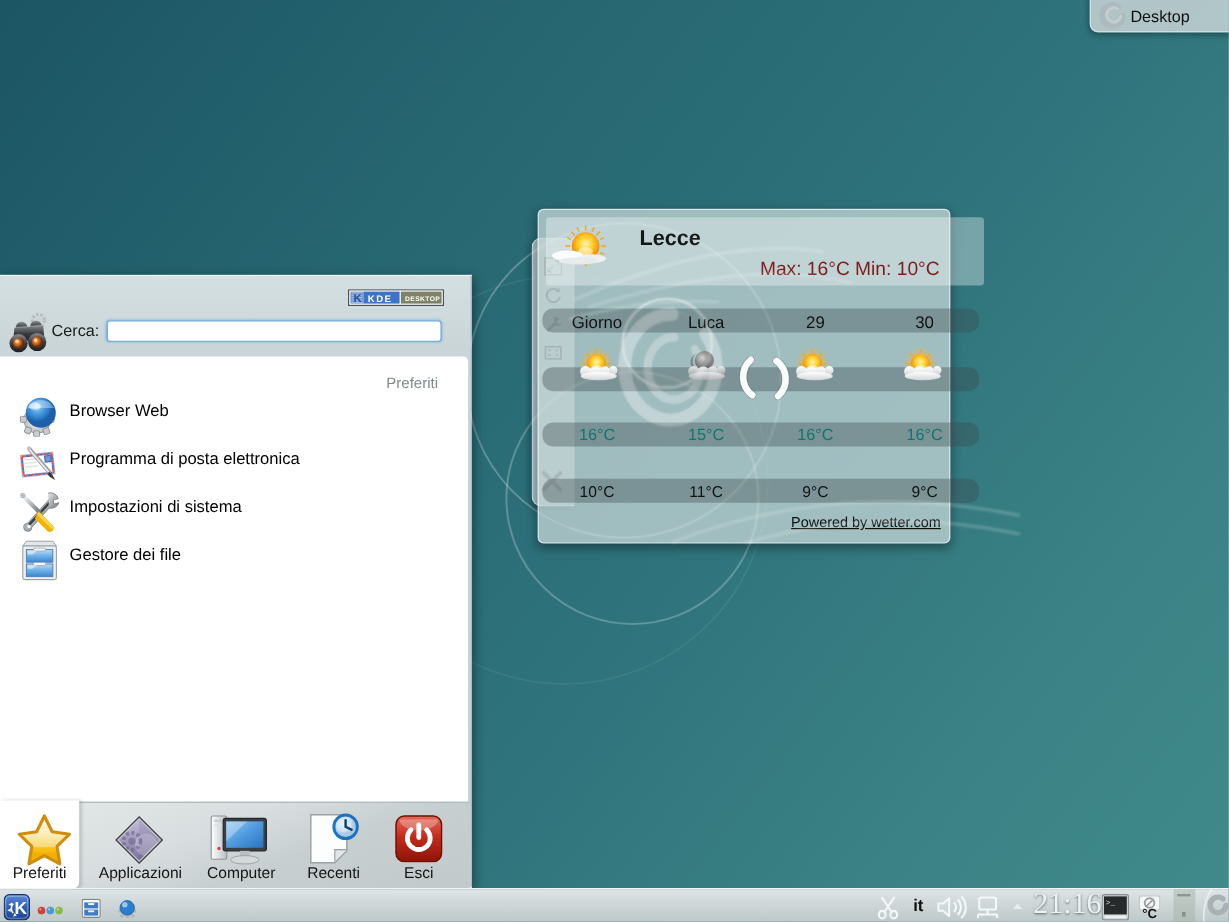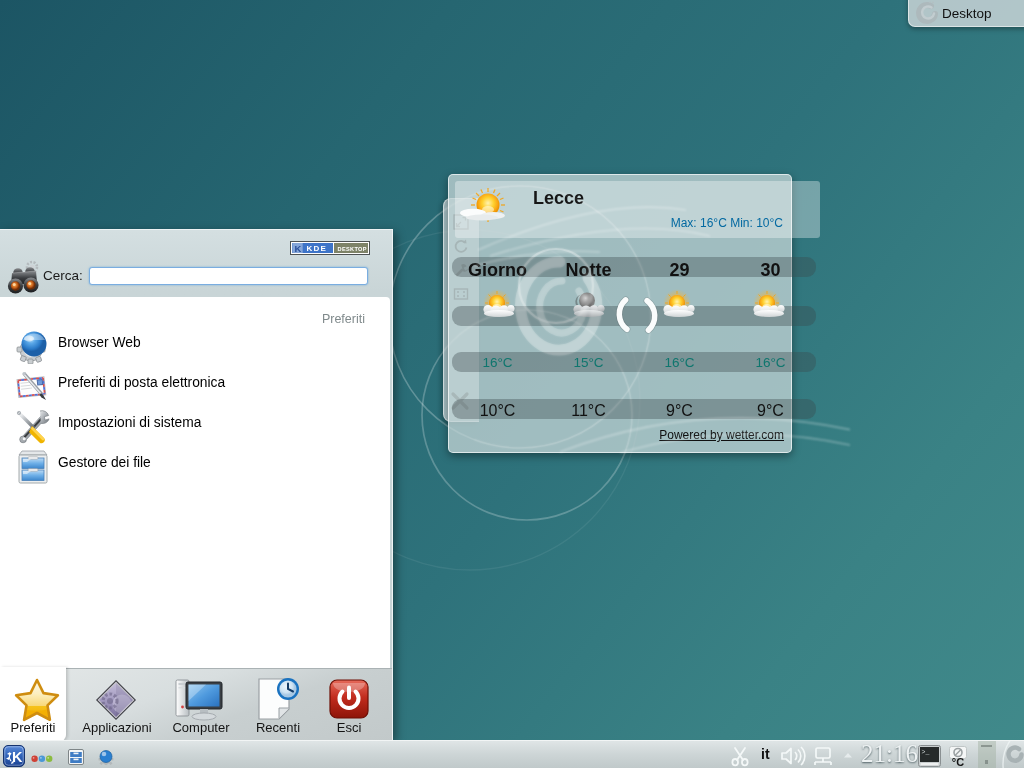--- a/index.html
+++ b/index.html
@@ -36,38 +36,38 @@
   border:1px solid rgba(255,255,255,0.65);
   border-radius:5px;
   box-shadow:0 3px 9px rgba(0,0,0,0.4);
 }
 .w-head {
   position:absolute; left:6px; top:6px; width:365px; height:57px;
   background:rgba(255,255,255,0.34);
   border-radius:3px;
 }
 .w-city { position:absolute; left:84px; top:13px; font-size:18px; font-weight:bold; color:#161616; }
-.w-maxmin { position:absolute; right:8px; top:41px; font-size:12px; color:#0369a1; }
+.w-maxmin { position:absolute; right:8px; top:41px; font-size:16px; color:#7f1d1d; }
 .band {
   position:absolute; left:3px; width:364px; height:20px;
   background:rgba(58,72,74,0.36);
   border-radius:9px;
 }
 .band.b-head { top:82px; }
 .band.b-icon { top:131px; }
 .band.b-t1 { top:177px; }
 .band.b-t2 { top:224px; }
 .wcol { position:absolute; width:91px; text-align:center; }
 .w-poweredby {
   position:absolute; right:7px; top:253px; font-size:12px; color:#101010;
   text-decoration:underline;
 }
-.bh { top:85px; font-weight:bold; font-size:18px; color:#111; }
+.bh { top:85px; font-weight:normal; font-size:14px; color:#111; }
 .bt1 { top:180px; font-size:13.5px; color:#0f766e; }
-.bt2 { top:227px; font-size:16px; color:#111; }
+.bt2 { top:227px; font-size:13px; color:#111; }
 
 
 .kickoff {
   position:absolute; left:0; top:229px; width:393px; height:511px;
   background:linear-gradient(#d4dfe1, #c9d5d7 12%, #c6d2d4);
   border:1px solid #eef3f4; border-left:none;
   box-shadow:3px 3px 9px rgba(0,0,0,0.4);
 }
 .k-title { position:absolute; left:12px; top:8px; font-size:15px; color:#1a1a1a; letter-spacing:-0.2px; }
 .k-search-label { position:absolute; left:43px; top:38px; font-size:13.5px; color:#1a1a1a; }
@@ -266,21 +266,21 @@
     <g fill="none" stroke-linecap="round" transform="rotate(8 30 30)">
       <path d="M22 45.5 A19 19 0 0 1 16.6 16.6" stroke="rgba(90,100,102,0.3)" stroke-width="7"></path>
       <path d="M38 14.5 A19 19 0 0 1 43.4 43.4" stroke="rgba(90,100,102,0.3)" stroke-width="7"></path>
       <path d="M22 45.5 A19 19 0 0 1 16.6 16.6" stroke="#fafcfc" stroke-width="5.5"></path>
       <path d="M38 14.5 A19 19 0 0 1 43.4 43.4" stroke="#fafcfc" stroke-width="5.5"></path>
     </g>
   </svg>
   <div class="band b-t1"></div>
   <div class="band b-t2"></div>
   <div class="wcol bh" style="left:3px;">Giorno</div>
-  <div class="wcol bh" style="left:94px;">Notte</div>
+  <div class="wcol bh" style="left:94px;">Luca</div>
   <div class="wcol bh" style="left:185px;">29</div>
   <div class="wcol bh" style="left:276px;">30</div>
   <div class="wcol bt1" style="left:3px;">16°C</div>
   <div class="wcol bt1" style="left:94px;">15°C</div>
   <div class="wcol bt1" style="left:185px;">16°C</div>
   <div class="wcol bt1" style="left:276px;">16°C</div>
   <div class="wcol bt2" style="left:3px;">10°C</div>
   <div class="wcol bt2" style="left:94px;">11°C</div>
   <div class="wcol bt2" style="left:185px;">9°C</div>
   <div class="wcol bt2" style="left:276px;">9°C</div>
@@ -391,21 +391,21 @@
               <path d="M29 9 v16" stroke="#5070d8" stroke-dashoffset="3"></path>
           </g>
           <rect x="23" y="10.5" width="5" height="5" fill="#6f9ad8" stroke="#4a6aa8"></rect>
           <path d="M6 12 h12 M6 15 h10 M6 18 h11" stroke="#d8dadc" stroke-width="1"></path>
         </g>
         <path d="M10 2 L28 23 L25.5 25.5 L7.5 4.5 Z" fill="#9aa0a6"></path>
         <path d="M9 3 L27 24 L26 25 L8 4 Z" fill="#e8eaee"></path>
         <path d="M26 23 L28.5 25.5 L31 30 L26.5 27.5 L24.5 25 Z" fill="#3a3d40"></path>
         <circle cx="9" cy="3.5" r="1.6" fill="#c0c6cc"></circle>
       </svg>
-      <div class="label">Preferiti di posta elettronica</div>
+      <div class="label">Programma di posta elettronica</div>
     </div>
     <div class="k-item" style="top:110px;">
       <svg style="position:absolute;left:15px;top:2px;" width="36" height="36" viewBox="0 0 36 36">
         <defs>
           <linearGradient id="metal" x1="0" y1="0" x2="1" y2="1">
             <stop offset="0" stop-color="#e8eaec"></stop>
               <stop offset="0.5" stop-color="#a8adb2"></stop>
               <stop offset="1" stop-color="#6f757a"></stop>
           </linearGradient>
         </defs>

